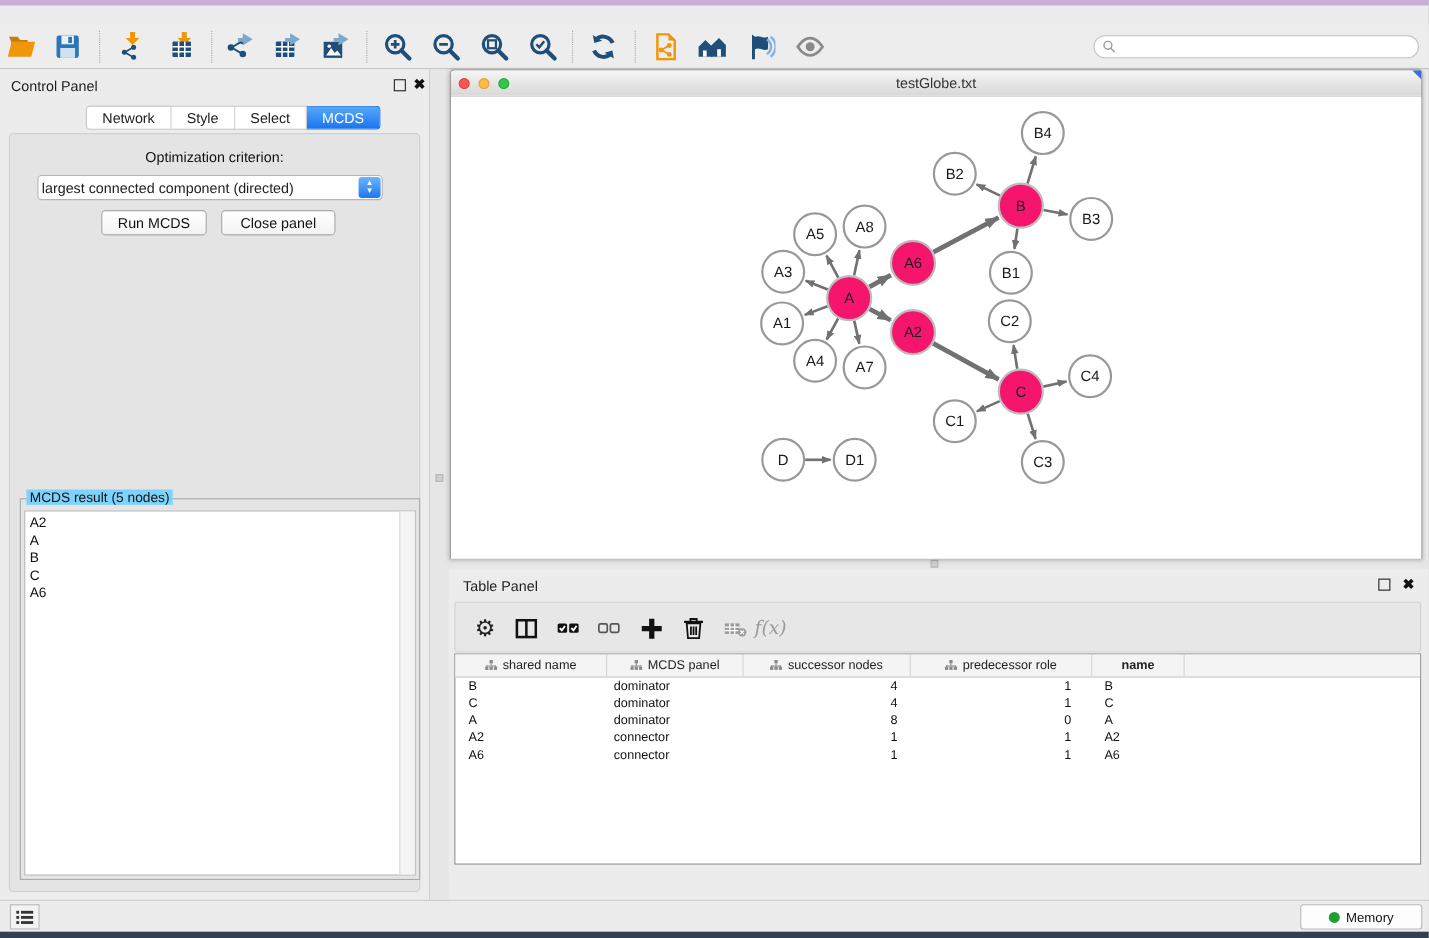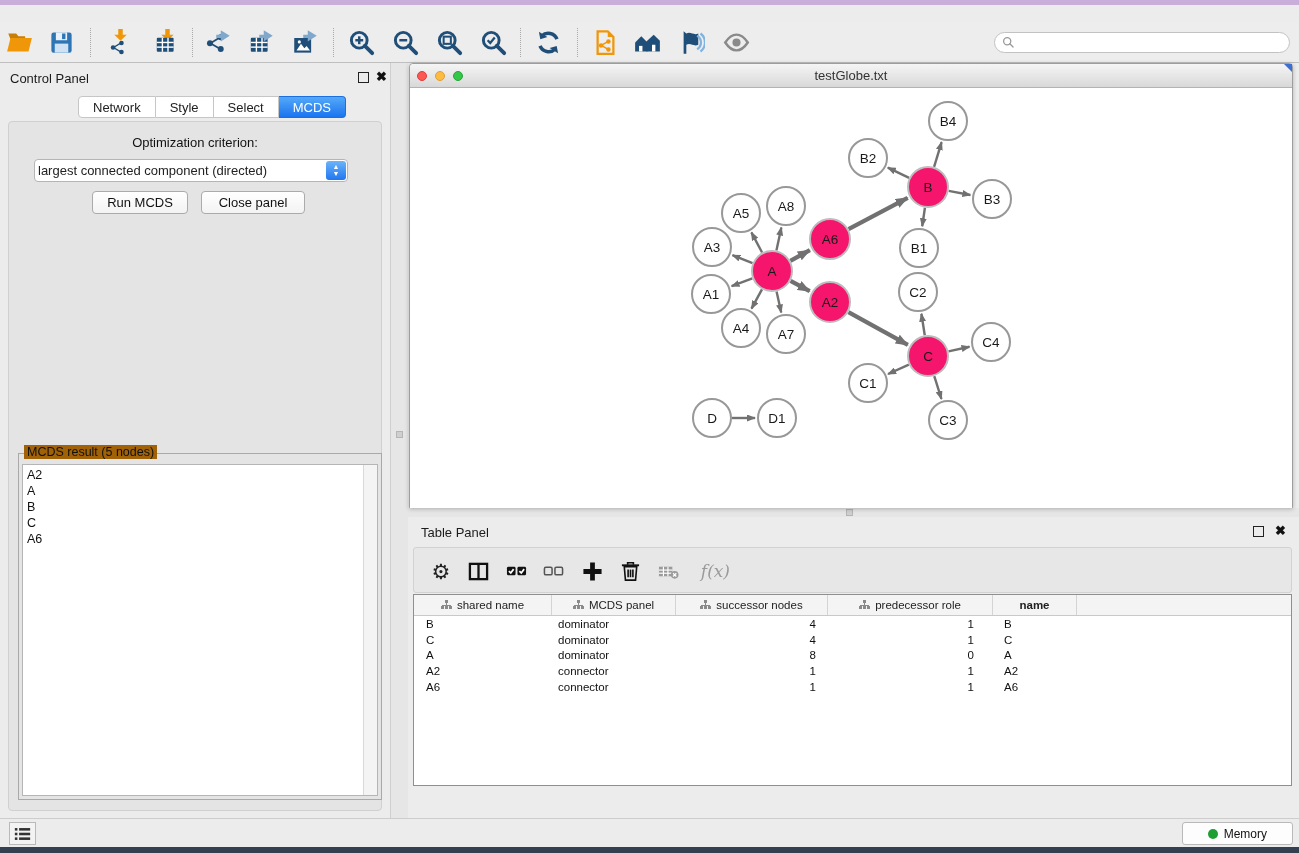--- a/index.html
+++ b/index.html
@@ -48,21 +48,21 @@
     border:1px solid #d0d0d0;border-radius:4px;}
   .opt-label{position:absolute;left:0;right:0;top:72px;text-align:center;font-size:13px;color:#111;}
   .selectbox{position:absolute;left:34px;top:96px;width:314px;height:23px;background:#fff;
     border:1px solid #b5b5b5;border-radius:4px;display:flex;align-items:center;padding-left:3px;font-size:13px;}
   .select-spinner{position:absolute;right:1px;top:1px;width:20px;height:19px;border-radius:3px;
     background:linear-gradient(#6cb4fa,#2077f1);display:flex;flex-direction:column;align-items:center;justify-content:center;gap:1px;}
   .select-spinner span{color:#fff;font-size:7px;line-height:6px;}
   .cbtn{position:absolute;height:23px;background:linear-gradient(#ffffff,#f3f3f3);border:1px solid #ababab;
     border-radius:4px;font-size:13px;color:#111;display:flex;align-items:center;justify-content:center;}
   .fieldset{position:absolute;left:18px;top:390px;width:364px;height:347px;border:1px solid #a9a9a9;}
-  .fieldset .legend{position:absolute;left:5px;top:-9px;background:#a16207;padding:0 3px;font-size:12.5px;color:#111;}
+  .fieldset .legend{position:absolute;left:5px;top:-9px;background:#7dd3fc;padding:0 3px;font-size:12.5px;color:#111;}
   .result-list{position:absolute;left:3px;top:10px;right:3px;bottom:3px;background:#fff;border:1px solid #b5b5b5;}
   .result-scroll{position:absolute;right:0;top:0;bottom:0;width:14px;background:#f4f4f4;border-left:1px solid #d9d9d9;}
   .result-items{position:absolute;left:4px;top:2px;font-size:12.5px;line-height:16px;color:#111;}
 
   
   .vdivider{position:absolute;left:391px;top:63px;width:17px;height:755px;background:#e6e6e6;}
   .vdivider .handle{position:absolute;left:5px;top:368px;width:7px;height:7px;background:#cfcfcf;border:1px solid #b5b5b5;}
   .hdivider{position:absolute;left:408px;top:508px;width:891px;height:9px;background:#e6e6e6;}
   .hdivider .handle{position:absolute;left:438px;top:1px;width:7px;height:7px;background:#cfcfcf;border:1px solid #b5b5b5;}
 
@@ -500,21 +500,21 @@
                 <line x1="1" y1="12.8" x2="15" y2="12.8"></line>
                 <line x1="5.7" y1="6" x2="5.7" y2="16"></line>
                 <line x1="10.4" y1="6" x2="10.4" y2="16"></line>
               </g>
               <circle cx="17.5" cy="14.5" r="4" fill="#9a9a9a"></circle>
               <path d="M15.8 12.8l3.4 3.4M19.2 12.8l-3.4 3.4" stroke="#fff" stroke-width="1.3"></path>
             </svg>
           </span>
         </div>
         <div class="tp-btn" style="left: 272px; width: 44px;">
-          <span style="display:flex;align-items:center;justify-content:flex-end;width:100%;height:100%;">
+          <span style="display:flex;align-items:center;justify-content:flex-start;width:100%;height:100%;">
             <span class="fx-glyph">f(x)</span>
           </span>
         </div>
       </div>
     <div class="tp-table">
       <div class="tp-header" id="tp-header">
           <div class="tp-hcell" style="width: 138px;">
             <svg viewBox="0 0 11 10">
               <g fill="#8a8a8a">
                 <rect x="4" y="0" width="3" height="3"></rect>

